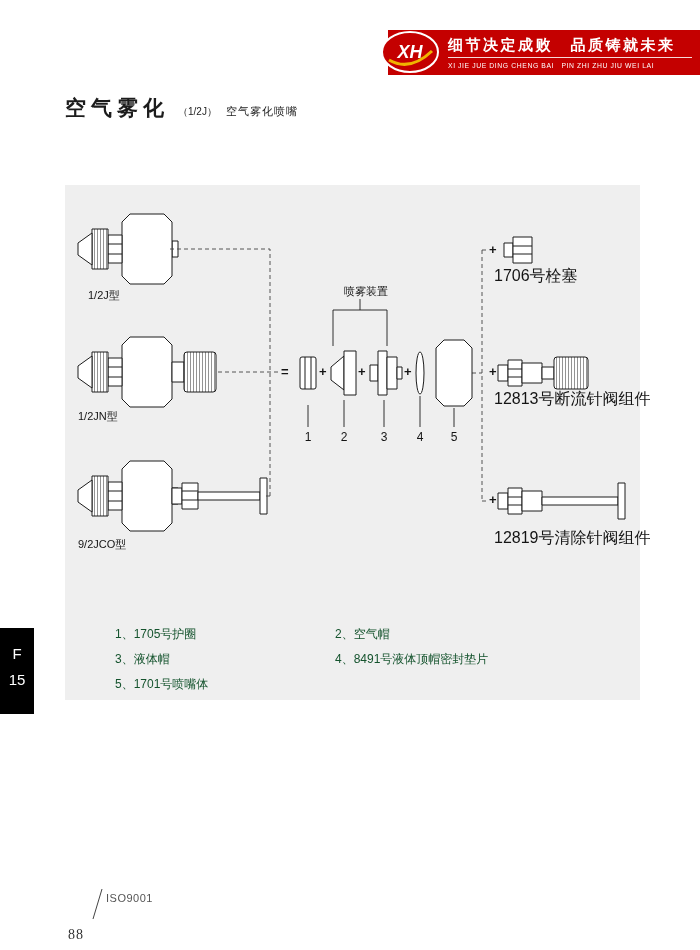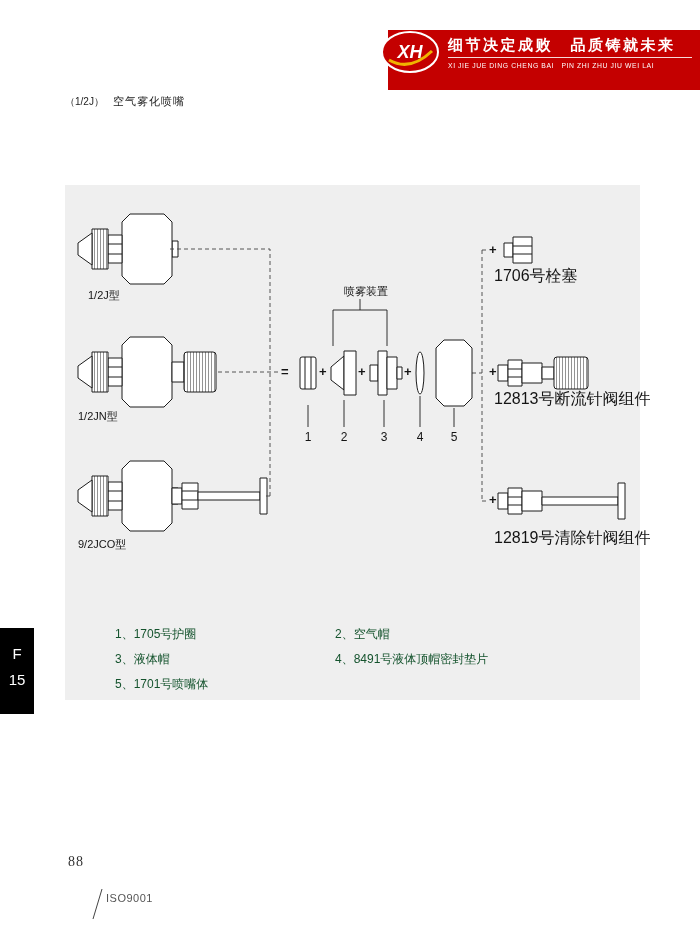--- a/index.html
+++ b/index.html
@@ -2,21 +2,21 @@
 <html style="--brand-red: #c40000; --accent-gold: #f0b400; --panel-gray: #efefef; --tab-black: #000000; --ink: #1c1c1c;"><head>
 <meta charset="utf-8">
 <style>
   *{box-sizing:border-box;margin:0;padding:0}
   body{background:#ffffff}
   .page{position:relative;width:700px;height:950px;background:#fff;
         font-family:"Liberation Sans","DejaVu Sans",sans-serif;color:#1c1c1c;overflow:hidden}
   .abs{position:absolute}
 
   
-  .band{left:388px;top:30px;width:312px;height:60px;background:var(--brand-red,#c40000)}
+  .band{left:388px;top:30px;width:312px;height:45px;background:var(--brand-red,#c40000)}
   .slogan-cn{left:60px;top:6px;font-size:15px;font-weight:bold;color:#fff;
              letter-spacing:2.5px;white-space:nowrap}
   .slogan-py{left:60px;top:27px;width:244px;font-size:6.8px;color:#fff;letter-spacing:.6px;
              border-top:1px solid rgba(255,255,255,.85);padding-top:3px;white-space:nowrap}
   .logo{left:380px;top:29px}
 
   
   .title-row{left:65px;top:94px;display:flex;align-items:baseline;gap:9px}
   .title-main{font-size:21px;font-weight:bold;letter-spacing:5px}
   .title-paren{font-size:10px}
@@ -31,21 +31,21 @@
   .asm{position:absolute;width:56px;text-align:right;font-size:11px;color:#141414}
 
   
   .legend-item{position:absolute;font-size:12px;color:#14532d;white-space:nowrap}
 
   
   .tab{left:0;top:628px;width:34px;height:86px;background:var(--tab-black,#000);
        color:#fff;text-align:center;padding-top:13px;font-size:15px;line-height:1.75}
 
   
-  .pg-num{left:68px;top:854px;font-family:"Liberation Serif",serif;font-size:14px;color:#333;letter-spacing:1px}
+  .pg-num{left:68px;top:927px;font-family:"Liberation Serif",serif;font-size:14px;color:#333;letter-spacing:1px}
   .cert{left:106px;top:892px;font-size:11px;color:#555;letter-spacing:.5px}
   .company{left:106px;top:906px;font-size:8.5px;color:#8a8a8a;letter-spacing:.4px;white-space:nowrap}
 
   svg text{font-family:"Liberation Sans","DejaVu Sans",sans-serif}
 </style>
 </head>
 <body>
 
 <div class="page">
 
@@ -53,20 +53,21 @@
     <div class="abs slogan-cn">细节决定成败　品质铸就未来</div>
     <div class="abs slogan-py">XI JIE JUE DING CHENG BAI　PIN ZHI ZHU JIU WEI LAI</div>
   </div>
   <svg class="abs logo" width="60" height="46">
     <ellipse cx="30" cy="23" rx="28" ry="20" style="fill:var(--brand-red,#c40000)" stroke="#ffffff" stroke-width="2"></ellipse>
     <path d="M9,31 Q30,43 52,22" stroke="#f0b400" stroke-width="3" fill="none"></path>
     <text x="30" y="29" text-anchor="middle" font-size="18" font-style="italic" font-weight="bold" fill="#ffffff">XH</text>
   </svg>
 
   <div class="abs title-row">
+    <span class="title-main">空气雾化</span>
     <span class="title-paren">（1/2J）</span>
     <span class="title-sub">空气雾化喷嘴</span>
   </div>
 
   <div class="abs panel"></div>
 
   <svg class="abs" style="left:0;top:0;pointer-events:none" width="700" height="950" viewBox="0 0 700 950">
     <defs>
       <pattern id="knurl" width="3" height="6" patternUnits="userSpaceOnUse">
         <rect width="3" height="6" fill="#ffffff"></rect>

